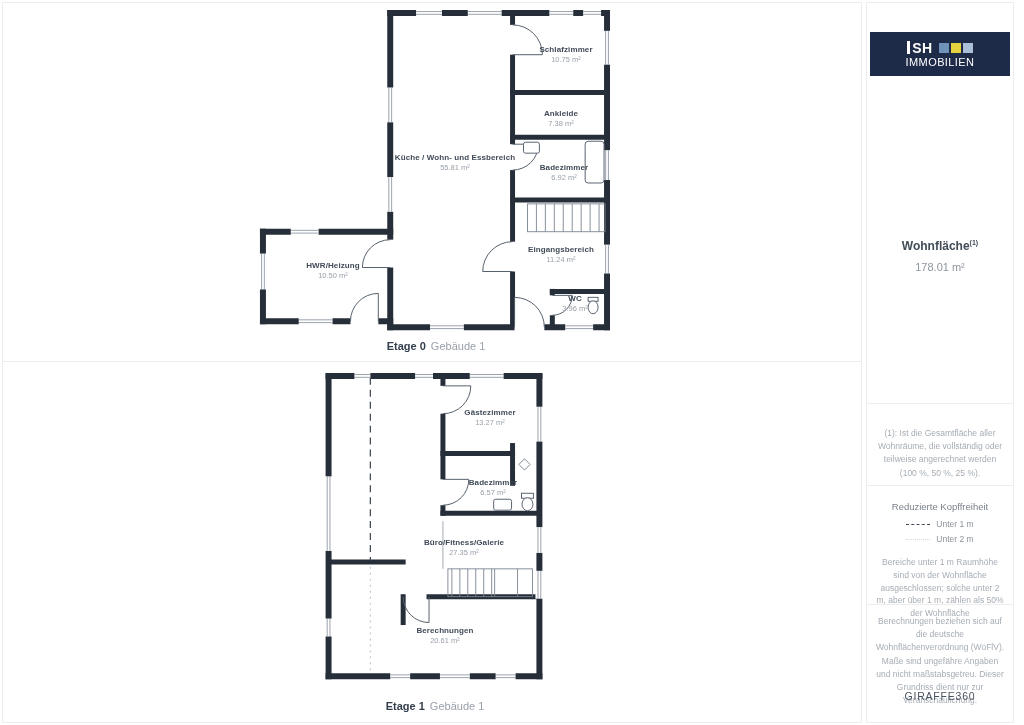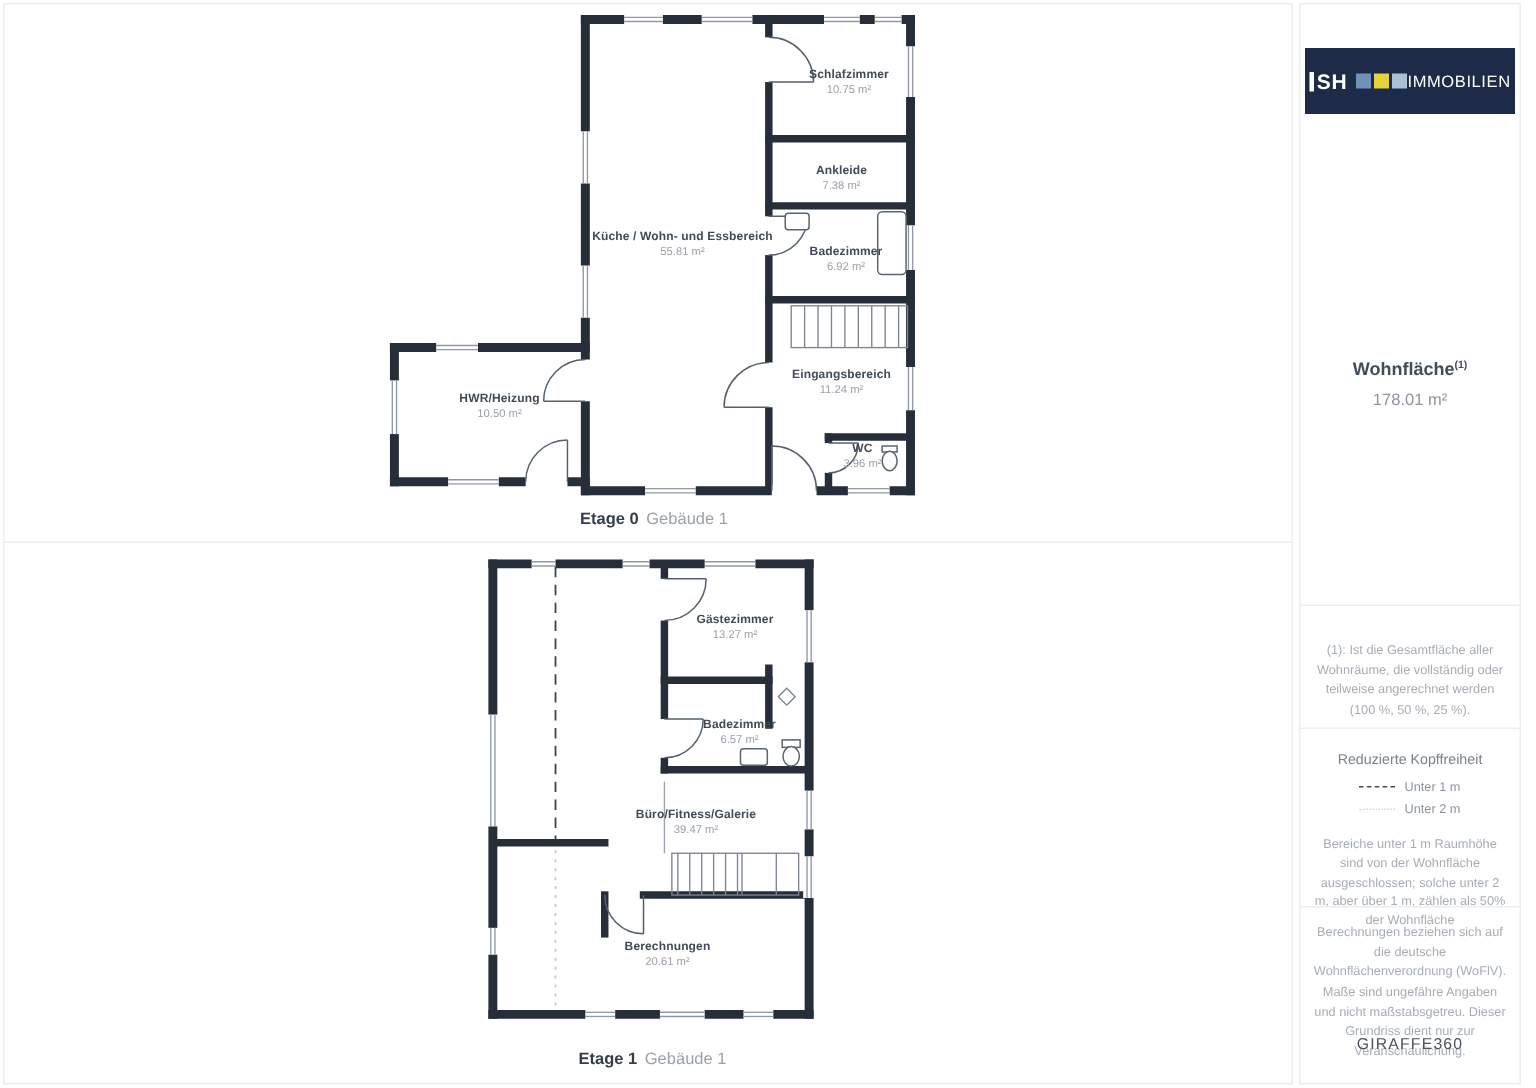--- a/index.html
+++ b/index.html
@@ -14,21 +14,21 @@
   .room-label{position:absolute;transform:translate(-50%,-50%);text-align:center;line-height:1.4;white-space:nowrap;pointer-events:none}
   .room-name{font-size:8px;font-weight:700;color:#414b58;letter-spacing:.1px}
   .room-area{font-size:7.5px;color:#9aa1aa}
 
   .caption{position:absolute;transform:translateX(-50%);font-size:11px;white-space:nowrap}
   .cap-bold{font-weight:700;color:#333e4c}
   .cap-muted{color:#9aa1aa;margin-left:5px}
 
   .sidebar{position:absolute;left:866px;top:2px;width:148px;height:721px;border:1px solid #ededed;background:#fff}
   .logo{position:absolute;left:3px;top:29px;right:3px;height:44px;background:#1e2b48;color:#fff;
-        display:flex;flex-direction:row;align-items:center;justify-content:center}
+        display:flex;flex-direction:column;align-items:center;justify-content:center}
   .logo-top{display:flex;align-items:center}
   .logo-ibar{width:3px;height:13px;background:#fff;margin-right:2px}
   .logo-sh{font-size:14px;font-weight:700;letter-spacing:.5px;line-height:1}
   .logo-squares{display:flex;margin-left:4px}
   .sq{width:10px;height:10px;display:inline-block;margin-left:2px}
   .logo-bottom{font-size:11px;font-weight:400;letter-spacing:.4px;margin-top:2px;line-height:1}
 
   .area-block{position:absolute;top:236px;left:0;right:0;text-align:center}
   .area-title{font-size:12px;font-weight:700;color:#424c58}
   .area-title sup{font-size:7px;font-weight:700}
@@ -355,21 +355,21 @@
     <div class="room-label" style="left:487px;top:56px">
       <div class="room-name">Gästezimmer</div>
       <div class="room-area">13.27 m²</div>
     </div>
     <div class="room-label" style="left:490px;top:126px">
       <div class="room-name">Badezimmer</div>
       <div class="room-area">6.57 m²</div>
     </div>
     <div class="room-label" style="left:461px;top:186px">
       <div class="room-name">Büro/Fitness/Galerie</div>
-      <div class="room-area">39.47 m²</div>
+      <div class="room-area">27.35 m²</div>
     </div>
     <div class="room-label" style="left:442px;top:274px">
       <div class="room-name">Berechnungen</div>
       <div class="room-area">20.61 m²</div>
     </div>
 
     <div class="caption" style="left:432px;top:338px">
       <span class="cap-bold">Etage 1</span><span class="cap-muted">Gebäude 1</span>
     </div>
   </section>

